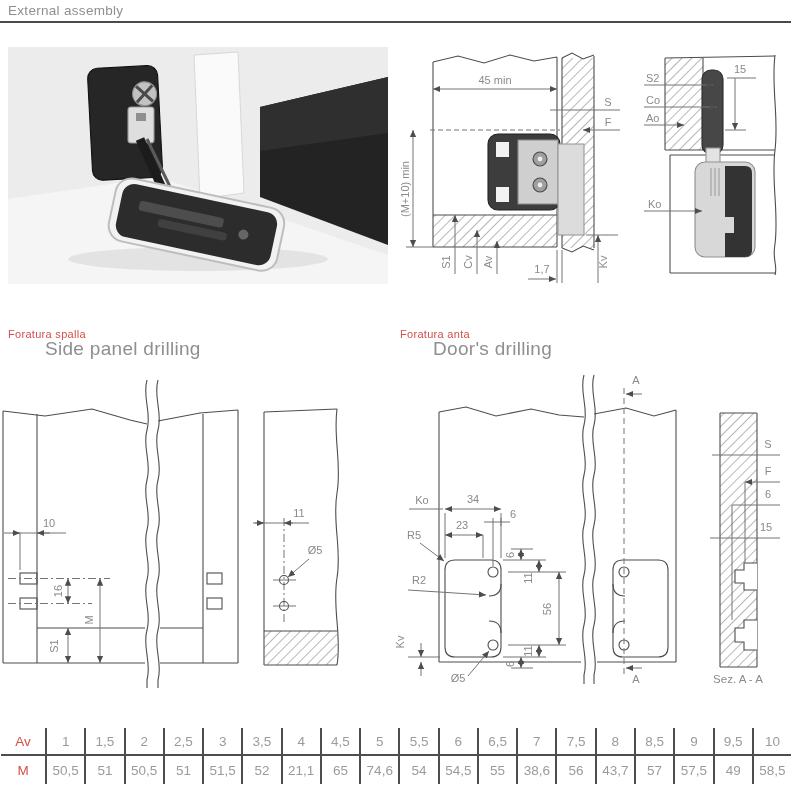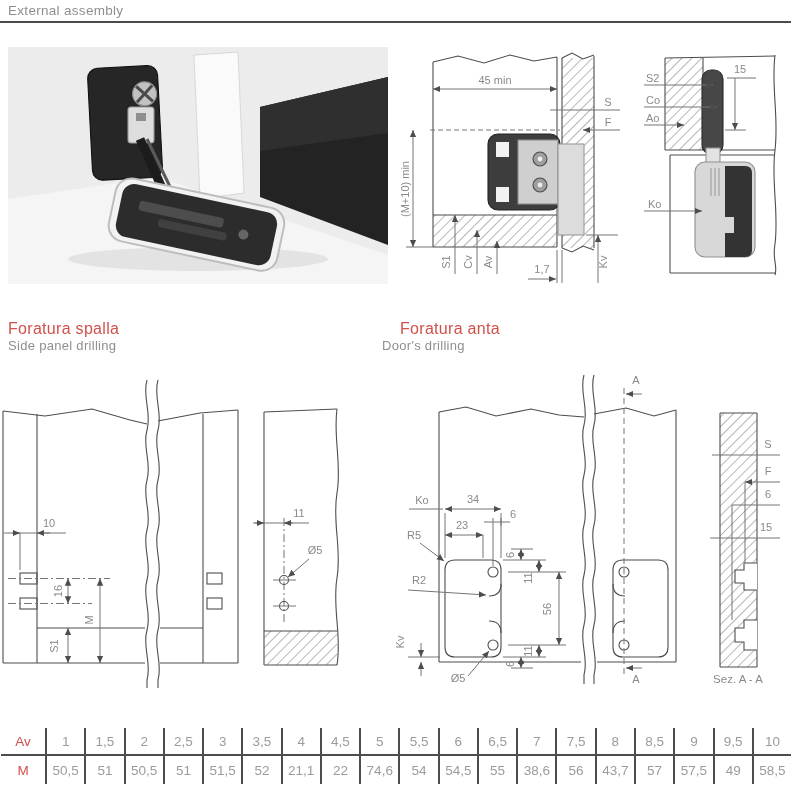--- a/index.html
+++ b/index.html
@@ -3,22 +3,22 @@
 <meta charset="utf-8">
 <style>
   * { margin:0; padding:0; box-sizing:border-box; }
   body { background:#fff; }
   .page { position:relative; width:800px; height:787px; background:#fff;
           font-family:"Liberation Sans","DejaVu Sans",sans-serif; overflow:hidden;text-align:right; }
   .page-title { position:absolute; left:8px; top:3px; font-size:13.5px; color:#8f8f8f; letter-spacing:.3px; }
   .header-rule { position:absolute; left:0; top:21px; width:791px; border-top:2px solid #4a4a4a; }
   .photo-box { position:absolute; left:8px; top:47px; width:380px; height:237px; background:#ececec; }
   .draw { position:absolute; }
-  .sec-title { position:absolute; font-size:16px; color:#d2504b; letter-spacing:.3px; }
-  .sec-sub { position:absolute; font-size:13px; color:#8f8f8f; letter-spacing:.3px; }
+  .sec-title { position:absolute; font-size:11px; color:#d2504b; letter-spacing:.3px;margin-top:8px; }
+  .sec-sub { position:absolute; font-size:19px; color:#8f8f8f; letter-spacing:.3px;margin-left:37px; }
 
   svg line, svg polyline, svg path, svg rect, svg circle { fill:none; stroke:#4d4d4d; stroke-width:1.1px; }
   svg pattern line { stroke:#606060; stroke-width:0.9px; }
   svg marker path { fill:#4d4d4d; stroke:none; }
   svg text { fill:#8a8a8a; stroke:none; font-size:11px; font-family:"Liberation Sans",sans-serif; }
   .dim line, .dim path { stroke:#757575; stroke-width:1px; }
   .cl { stroke-dasharray:8,3,2,3; }
 
   .dim-table { position:absolute; left:1px; top:728px; width:790px; }
   .t-row { display:flex; height:28px; }
@@ -167,21 +167,21 @@
       <text x="18" y="80">Ao</text>
       <line x1="16" y1="83" x2="56" y2="83" marker-end="url(#ar2)"></line>
       <text x="20" y="166">Ko</text>
       <line x1="16" y1="169" x2="74" y2="169" marker-end="url(#ar2)"></line>
     </g>
   </svg>
 
   <div class="sec-title" style="left:8px;top:320px">Foratura spalla</div>
   <div class="sec-sub" style="left:8px;top:338px">Side panel drilling</div>
   <div class="sec-title" style="left:400px;top:320px">Foratura anta</div>
-  <div class="sec-sub" style="left:382px;top:338px">Door's drilling</div>
+  <div class="sec-sub" style="left:396px;top:338px">Door's drilling</div>
 
   <svg class="draw" viewBox="0 0 245 308" style="left:0px;top:380px;width:245px;height:308px">
     <defs>
       <marker id="ar3" viewBox="0 0 10 10" refX="9" refY="5" markerWidth="8" markerHeight="8" orient="auto-start-reverse">
         <path d="M0,1 L9,5 L0,9 z"></path>
       </marker>
     </defs>
     <g>
       <polyline points="3,31 45,36 92,29 130,40 147,44"></polyline>
       <polyline points="158,41 200,33 238,30"></polyline>
@@ -383,21 +383,21 @@
       </div>
     <div class="t-row" id="row-m">
       <div class="t-label">M</div>
     <div class="t-cell">50,5</div>
         <div class="t-cell">51</div>
         <div class="t-cell">50,5</div>
         <div class="t-cell">51</div>
         <div class="t-cell">51,5</div>
         <div class="t-cell">52</div>
         <div class="t-cell">21,1</div>
-        <div class="t-cell">22</div>
+        <div class="t-cell">65</div>
         <div class="t-cell">74,6</div>
         <div class="t-cell">54</div>
         <div class="t-cell">54,5</div>
         <div class="t-cell">55</div>
         <div class="t-cell">38,6</div>
         <div class="t-cell">56</div>
         <div class="t-cell">43,7</div>
         <div class="t-cell">57</div>
         <div class="t-cell">57,5</div>
         <div class="t-cell">49</div>

